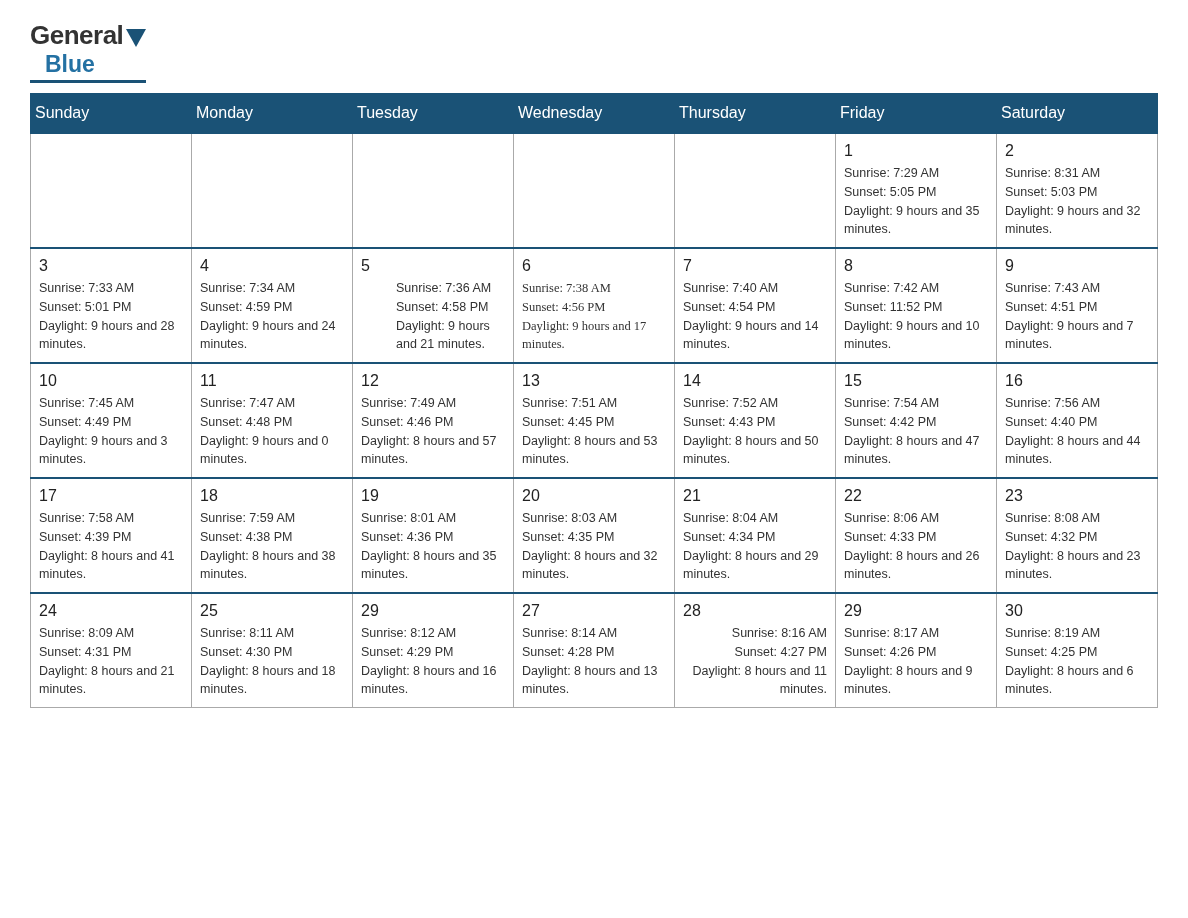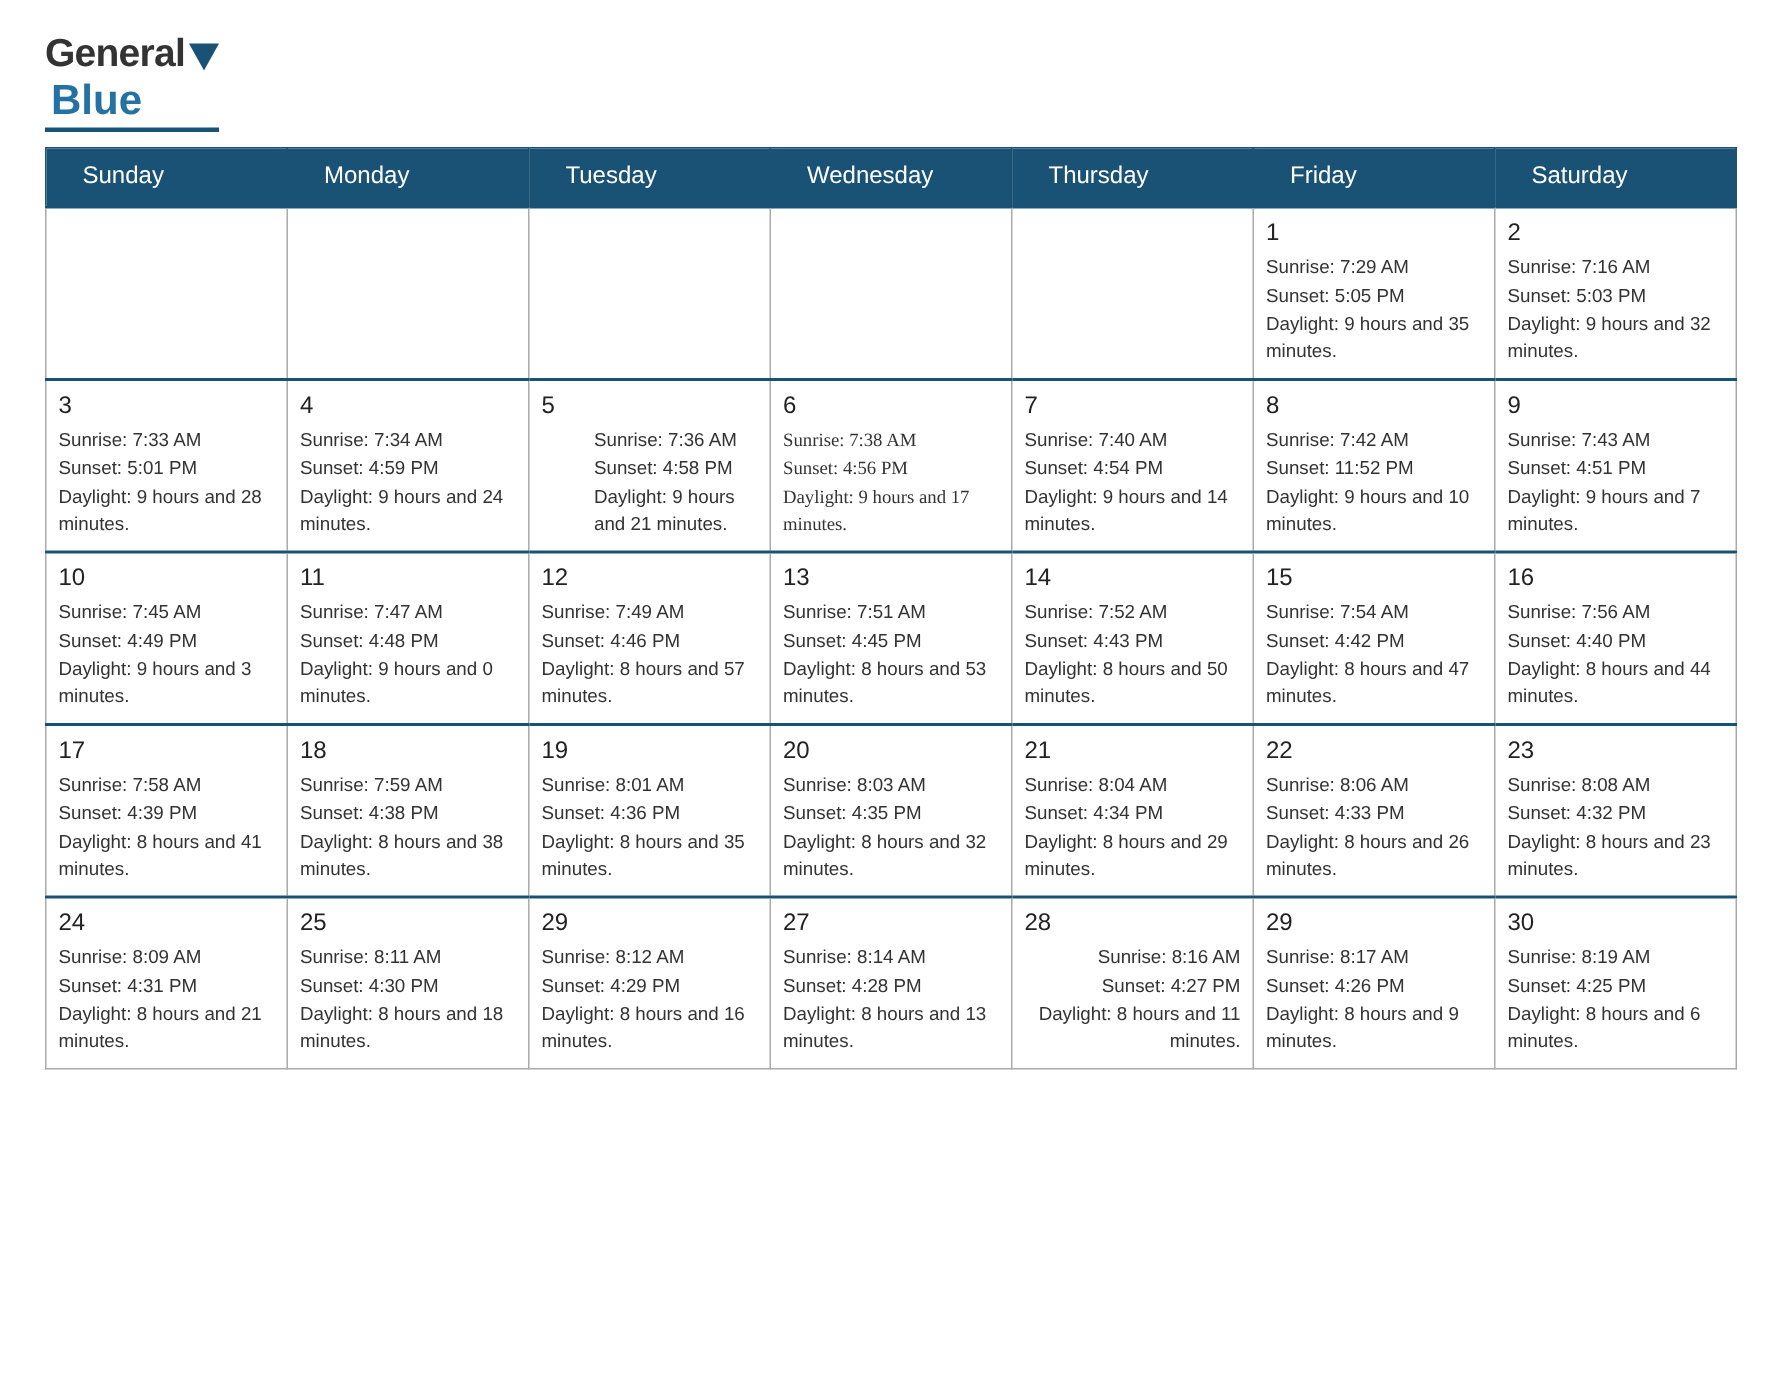--- a/index.html
+++ b/index.html
@@ -34,24 +34,24 @@
     .logo-triangle {
       width: 0;
       height: 0;
       border-left: 10px solid transparent;
       border-right: 10px solid transparent;
       border-top: 18px solid #1a5276;
       margin-left: 3px;
       margin-top: 5px;
     }
     .logo-blue {
-      font-size: 28px;
+      font-size: 23px;
       font-weight: bold;
       color: #2471a3;
-      margin-left: 4px;
+      margin-left: 15px;
     }
     .logo-underline {
       height: 3px;
       background: #1a5276;
       width: 100%;
       margin-top: 2px;
     }
     .title-section {
       text-align: right;
     }
@@ -69,21 +69,21 @@
     .calendar {
       width: 100%;
       border-collapse: collapse;
       margin-top: 10px;
     }
     .calendar th {
       background: #1a5276;
       color: #fff;
       font-size: 16px;
       font-weight: normal;
-      padding: 10px 24px;
+      padding: 10px 4px;
       text-align: left;
       border: 1px solid #1a5276;
     }
     .calendar td {
       vertical-align: top;
       padding: 8px;
       border: 1px solid #aaa;
       width: calc(100% / 7);
       min-height: 110px;
       font-size: 13px;
@@ -148,21 +148,21 @@
         <td class="empty-cell"></td>
         <td class="empty-cell"></td>
         <td>
           <span class="day-number">1</span>
           <div class="day-info" style="white-space: pre-line;">Sunrise: 7:29 AM
 Sunset: 5:05 PM
 Daylight: 9 hours and 35 minutes.</div>
         </td>
         <td>
           <span class="day-number">2</span>
-          <div class="day-info" style="white-space: pre-line;">Sunrise: 7:16 AM
+          <div class="day-info" style="white-space: pre-line;">Sunrise: 8:31 AM
 Sunset: 5:03 PM
 Daylight: 9 hours and 32 minutes.</div>
         </td>
       </tr>
       <tr>
         <td>
           <span class="day-number">3</span>
           <div class="day-info" style="white-space: pre-line;">Sunrise: 7:33 AM
 Sunset: 5:01 PM
 Daylight: 9 hours and 28 minutes.</div>

